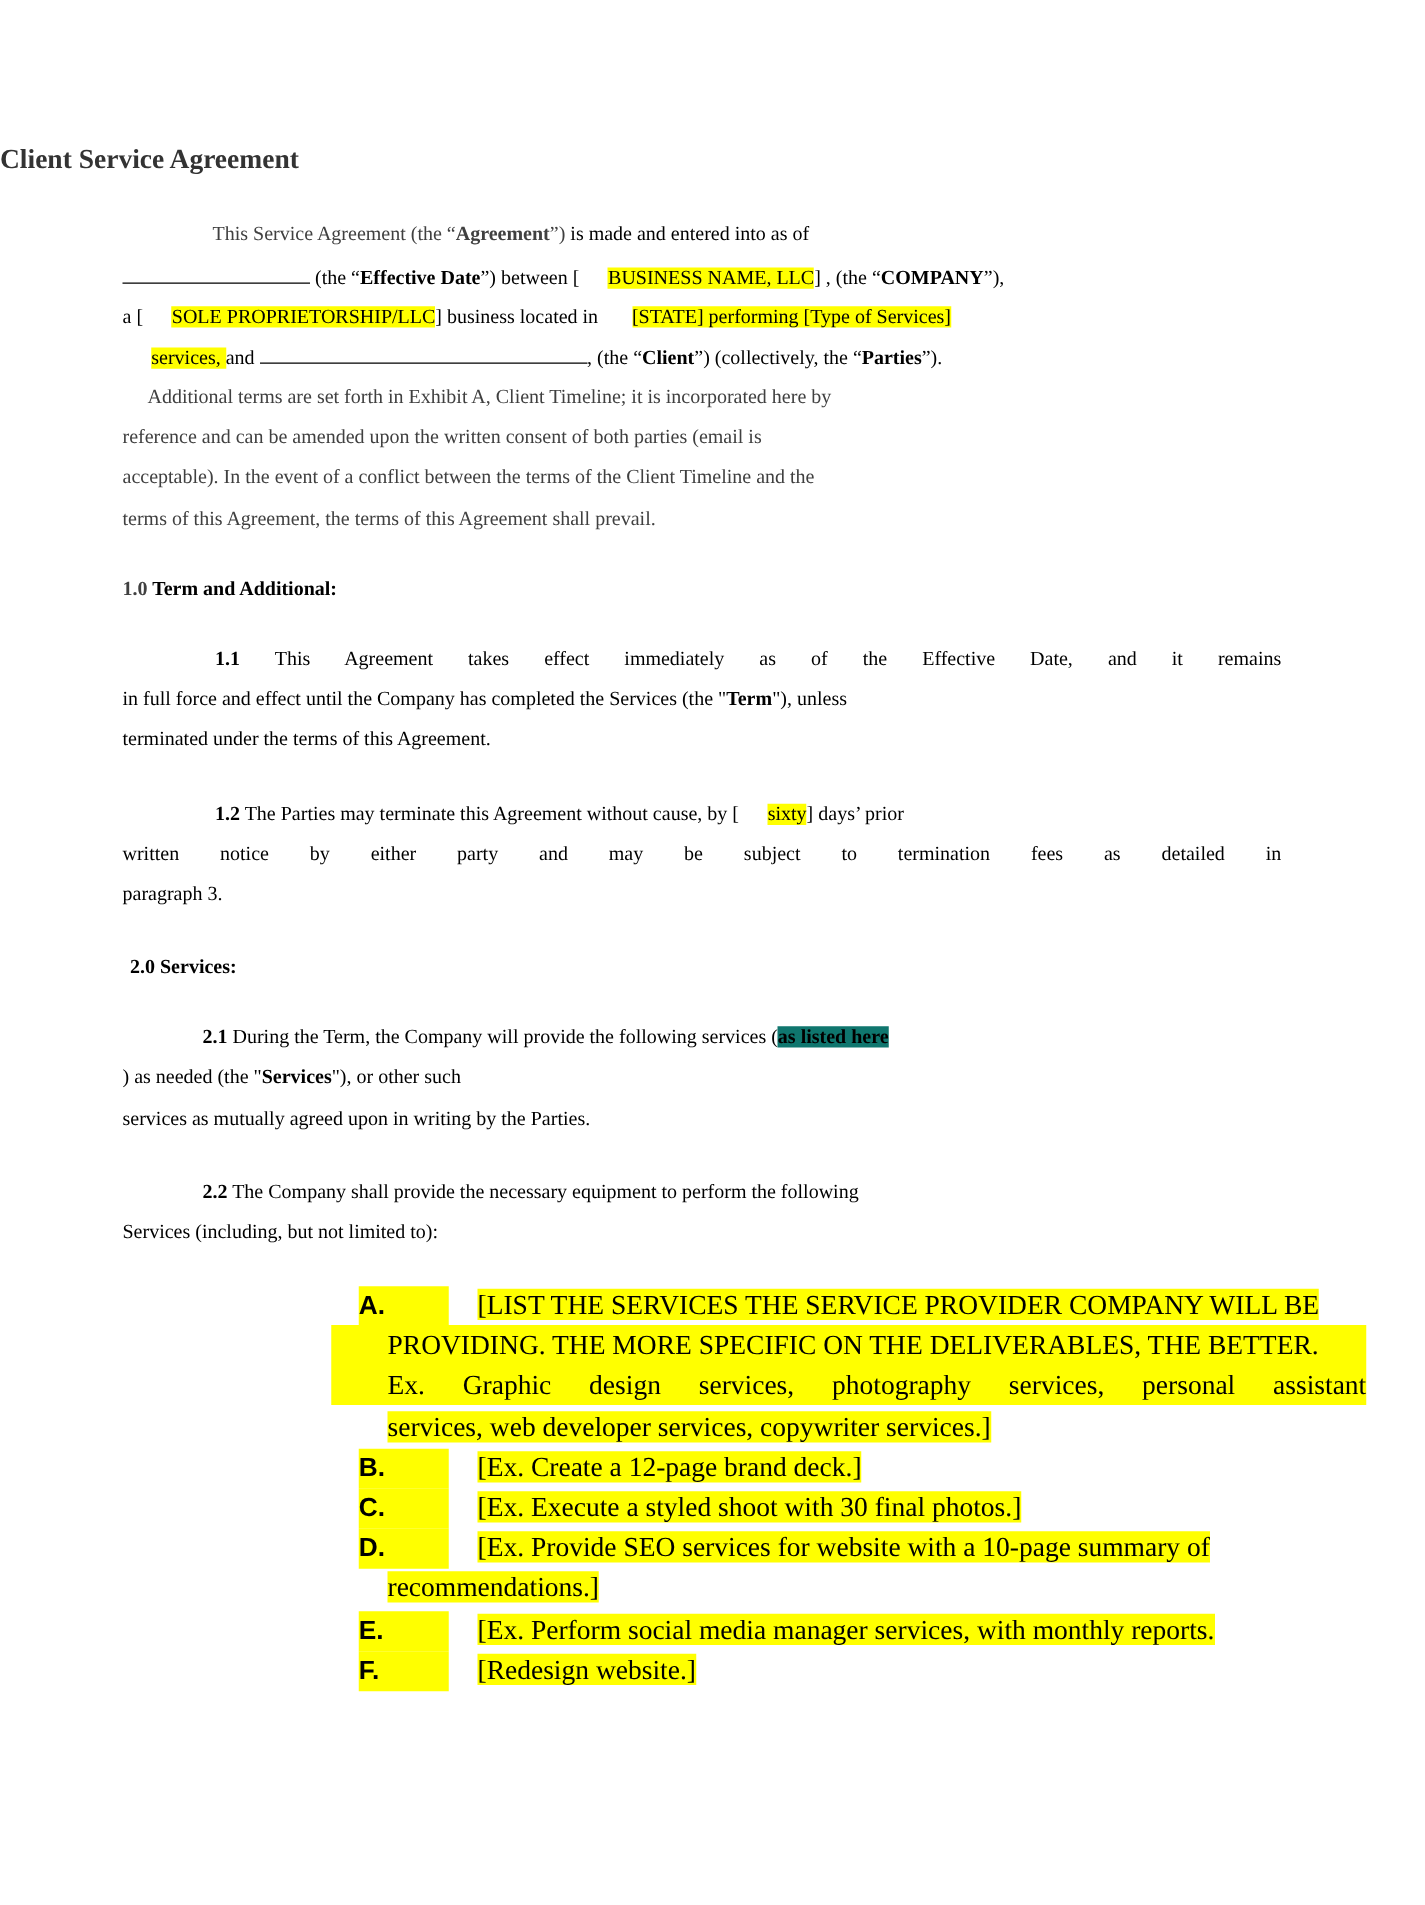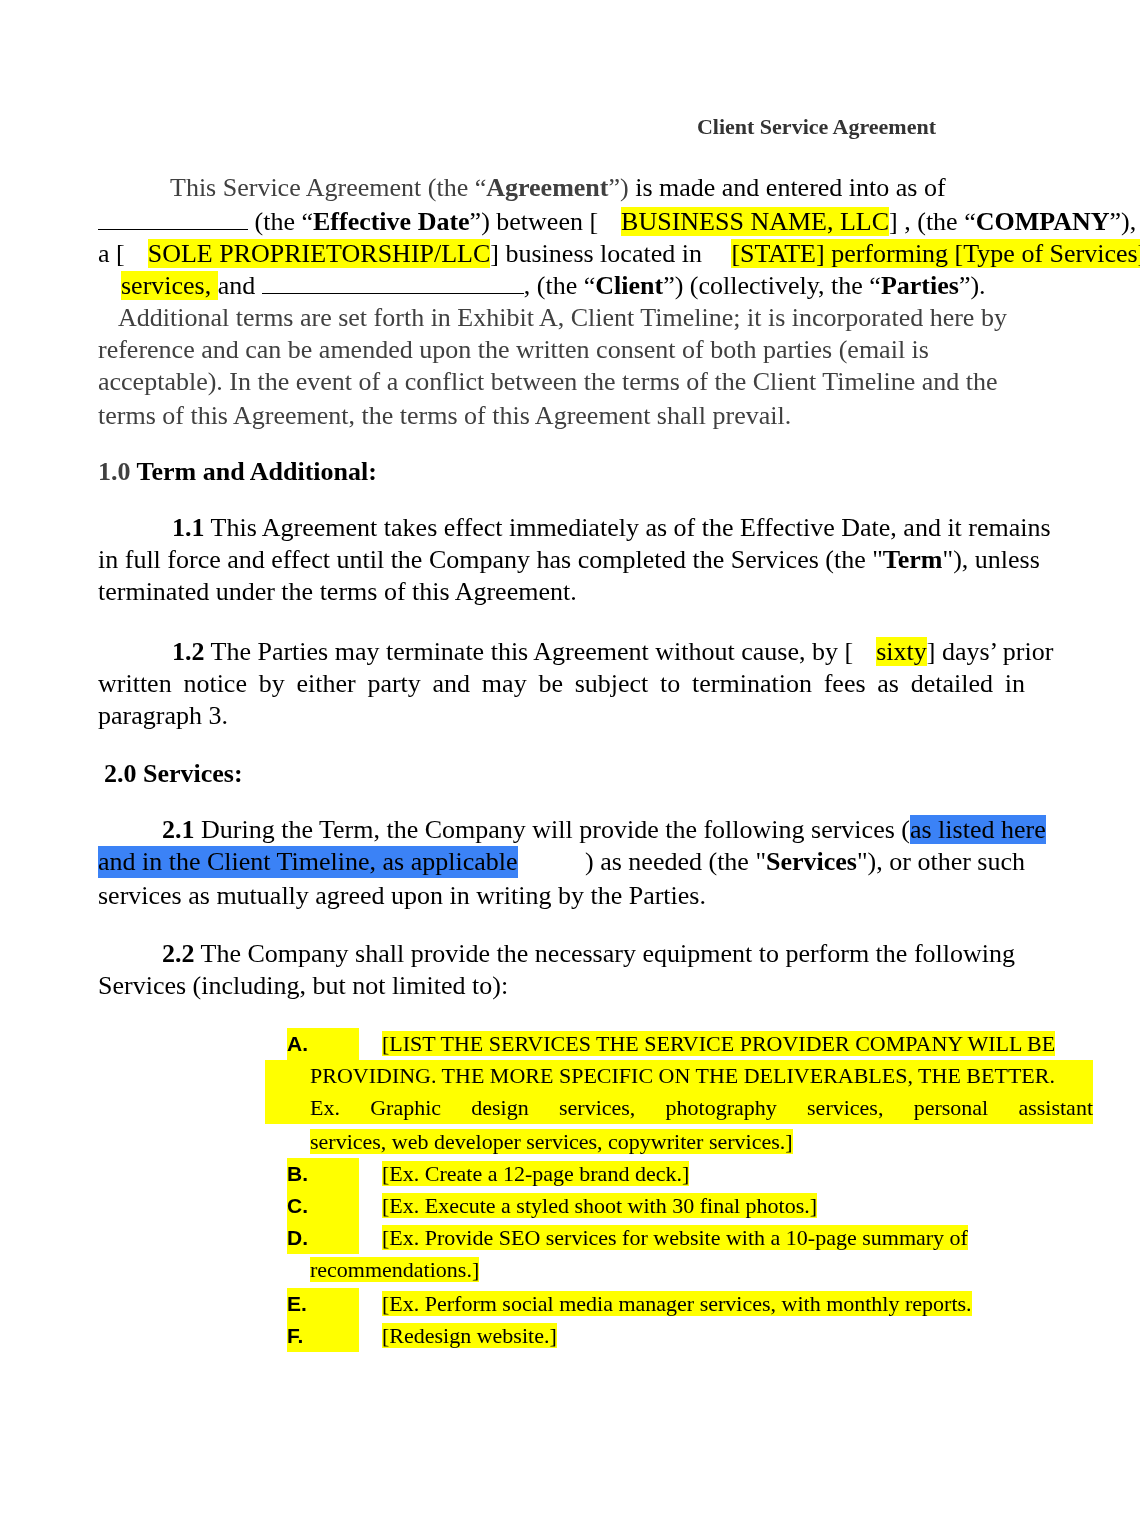--- a/index.html
+++ b/index.html
@@ -1,25 +1,25 @@
 <!DOCTYPE html>
 <html><head>
 <meta charset="utf-8">
 <style>
   html, body { margin: 0; padding: 0; background: #ffffff; }
   body { width: 1140px; height: 1524px; position: relative; overflow: hidden;
          font-family: "Liberation Serif", "DejaVu Serif", serif; color: #000; }
   .page { position: absolute; left: 98px; top: 0; width: 927px; }
-  .line { position: absolute; left: 0; width: 927px; font-size: 26px; line-height: 32px; white-space: nowrap; }
+  .line { position: absolute; left: 0; width: 927px; font-size: 16px; line-height: 32px; white-space: nowrap; }
   .grey { color: #404040; }
   .b { font-weight: bold; }
   .hl-y { background: #ffff00; margin-left: 23px; }
-  .hl-c { background: #3b82f6; }
+  .hl-c { background: #0f766e; font-weight: bold; }
   .just { text-align: justify; text-align-last: justify; }
-  .title { position: absolute; top: 114px; left: 0; width: 936px; text-align: right;
+  .title { position: absolute; top: 114px; left: 0; width: 936px; text-align: left;
            font-size: 22px; font-weight: bold; color: #333; }
   .blank { display: inline-block; border-bottom: 1.5px solid #000; height: 20px; vertical-align: baseline; }
   .list { position: absolute; left: 144px; width: 783px; }
   .litem { position: absolute; left: 0; width: 783px; font-size: 22px; line-height: 32px; white-space: nowrap; padding-left: 45px; }
   .letter { display: inline-block; width: 72px; font-family: "Liberation Sans", "DejaVu Sans", sans-serif;
             font-weight: bold; font-size: 21px; background: #ffff00; }
 </style>
 </head>
 <body>
 
@@ -61,21 +61,20 @@
   </div>
   <div class="line just" style="top:668px;white-space:normal;">written notice by either party and may be subject to termination fees as detailed in</div>
   <div class="line" style="top:700px;">paragraph 3.</div>
 
   <div class="line b" style="top:758px;left:6px;">2.0 Services:</div>
 
   <div class="line" style="top:814px;">
     <span style="display:inline-block;width:64px;"></span><span class="b">2.1</span><span> During the Term, the Company will provide the following services (</span><span class="hl-c">as listed here</span>
   </div>
   <div class="line" style="top:846px;display:flex;justify-content:space-between;">
-    <span class="hl-c">and in the Client Timeline, as applicable</span>
       <span><span>) as needed (the "</span><span class="b">Services</span><span>"), or other such</span></span>
   </div>
   <div class="line" style="top:880px;">services as mutually agreed upon in writing by the Parties.</div>
 
   <div class="line" style="top:938px;">
     <span style="display:inline-block;width:64px;"></span><span class="b">2.2</span><span> The Company shall provide the necessary equipment to perform the following</span>
   </div>
   <div class="line" style="top:970px;">Services (including, but not limited to):</div>
 
   <div class="list">

